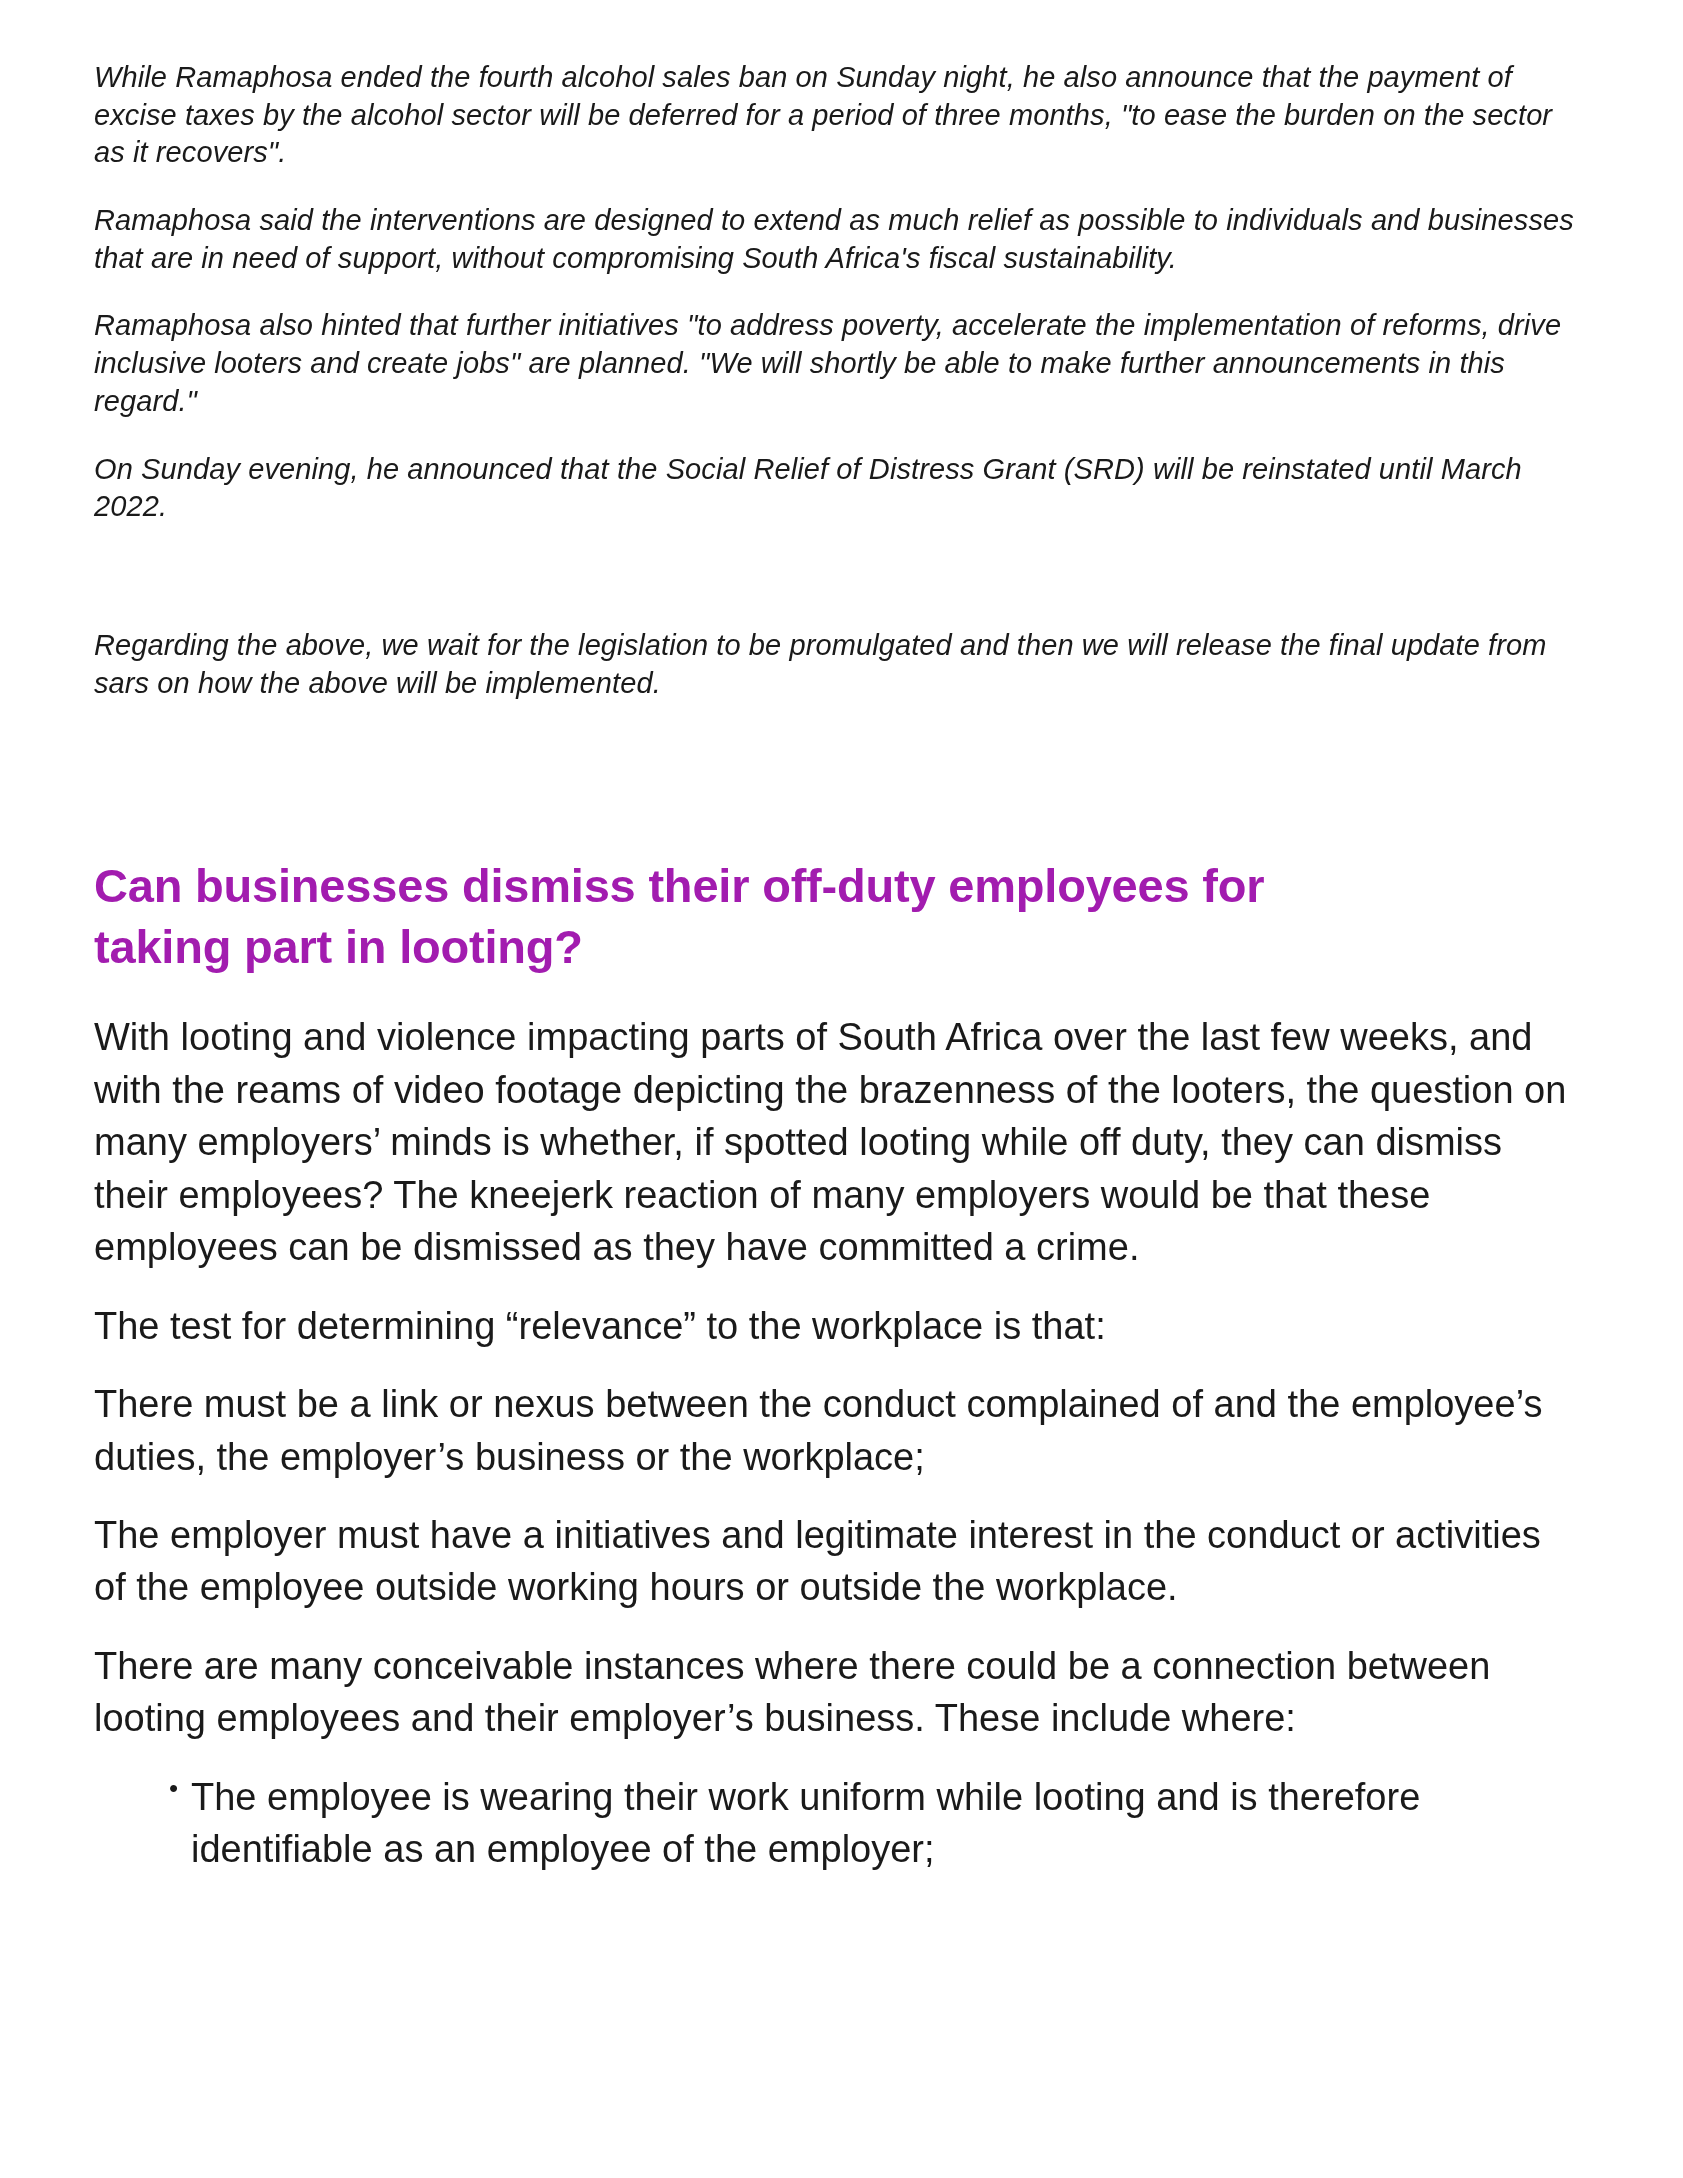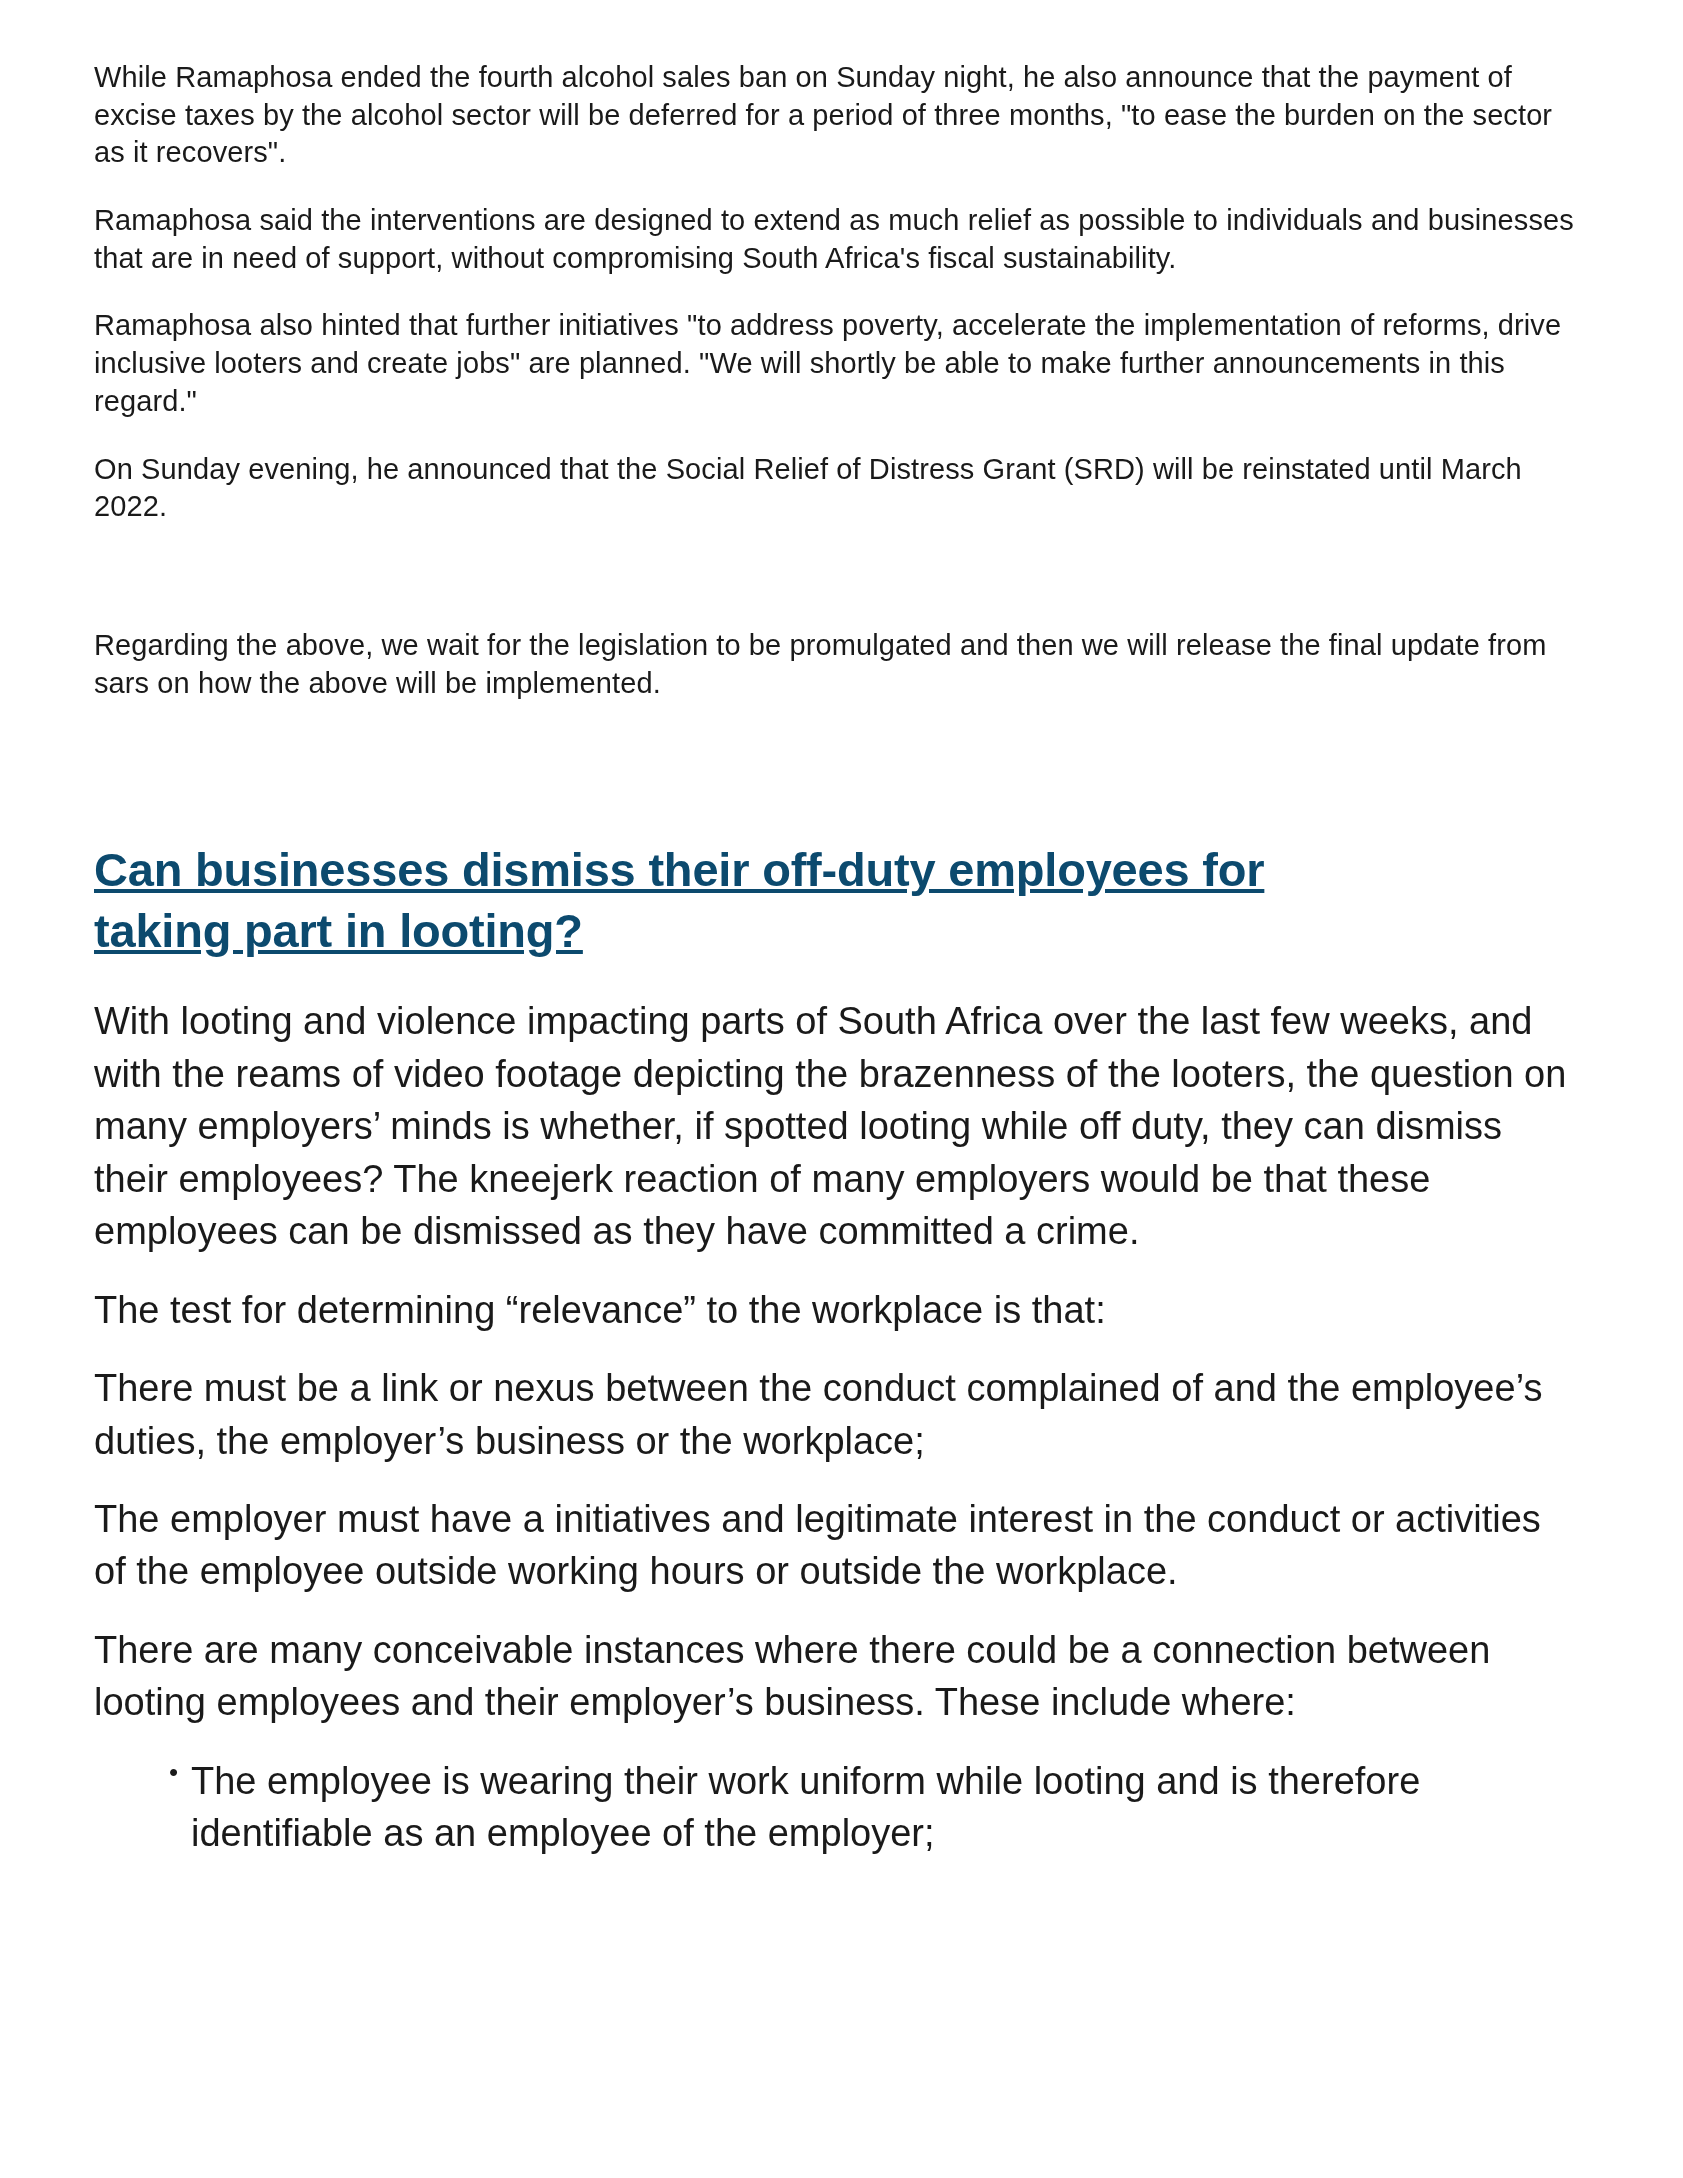--- a/index.html
+++ b/index.html
@@ -19,36 +19,36 @@
     box-sizing: border-box;
     padding: 59px 104px 0 94px;
     position: relative;
   }
   .para {
     font-size: 29px;
     line-height: 1.30;
     color: #1a1a1a;
     margin: 0 0 30px 0;
     letter-spacing: 0.1px;
+    font-style: italic;
   }
   .spacer-lg {
     height: 71px;
   }
   .spacer-xl {
     height: 107px;
   }
   .heading {
     font-size: 47px;
     font-weight: bold;
-    color: #0c4a6e;
+    color: #a21caf;
     line-height: 1.30;
-    margin: 0 0 34px 0;
+    margin: 16px 0 34px 0;
     max-width: 1238px;
     letter-spacing: -0.2px;
-    text-decoration: underline;
   }
   .body-para {
     font-size: 38px;
     line-height: 1.38;
     color: #1a1a1a;
     margin: 0 0 26px 0;
   }
   ul.bullets {
     margin: 0;
     padding: 0 0 0 75px;

